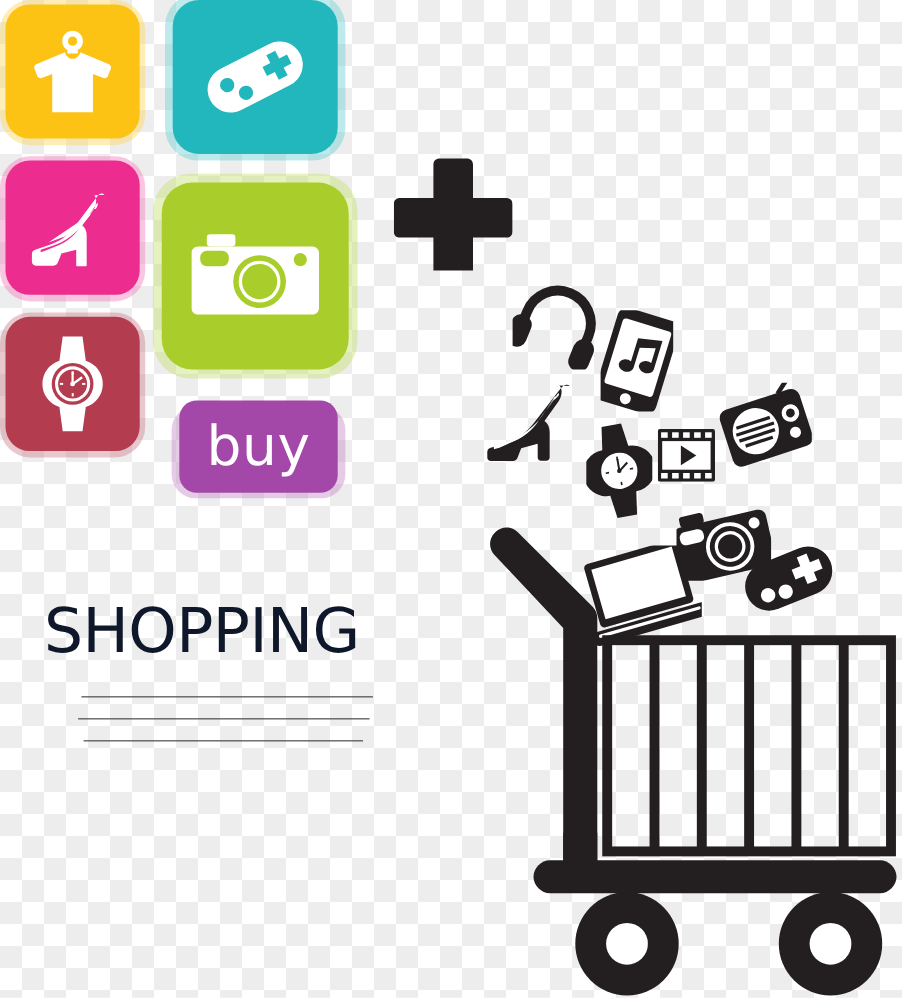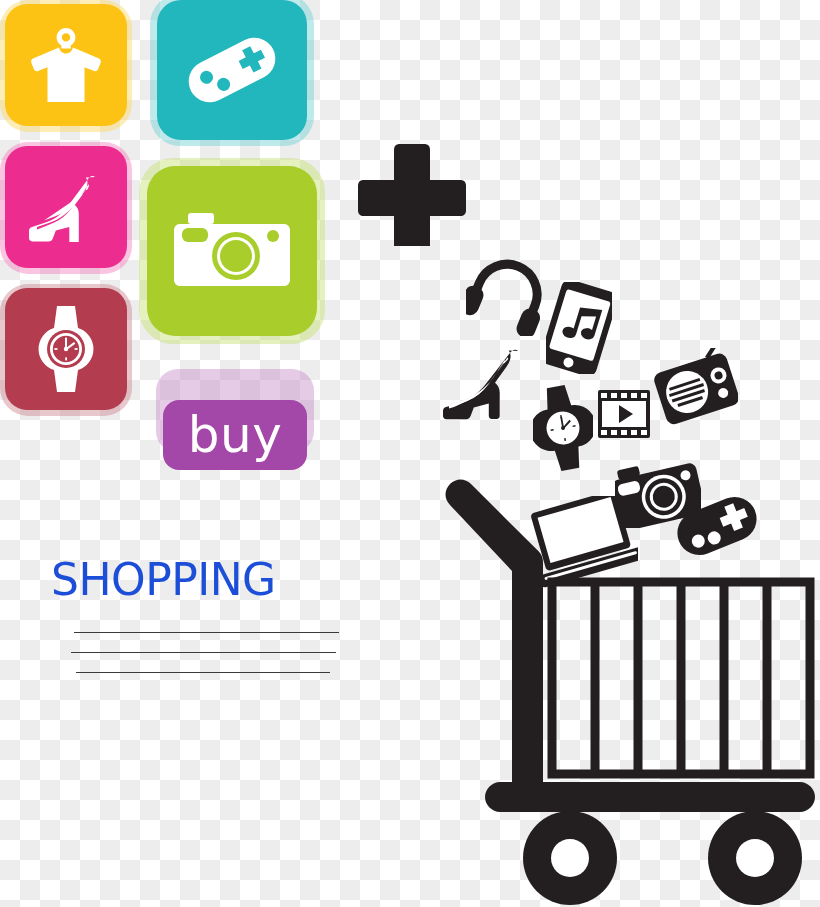--- a/index.html
+++ b/index.html
@@ -56,26 +56,26 @@
 
   
   #headline-block {
     position: absolute;
     left: 38px;
     top: 545px;
     width: 330px;
   }
   #page-title {
     font-family: "DejaVu Sans", sans-serif;
-    font-size: 44px;
+    font-size: 56px;
     font-weight: 400;
-    color: #1d4ed8;
+    color: #0f172a;
     letter-spacing: -0.5px;
     line-height: 1;
-    margin: 13px;
+    margin: 2px;
     white-space: nowrap;
   }
   #page-subtitle {
     font-family: "DejaVu Sans", sans-serif;
     font-size: 33px;
     font-weight: 400;
     color: #231f20;
     letter-spacing: -0.2px;
     line-height: 1;
     margin: 16px 0 0 42px;
@@ -178,21 +178,21 @@
         <rect x="30.2" y="53.4" width="1.8" height="3" fill="#ffffff"></rect>
         <rect x="19.4" y="44.1" width="3" height="1.8" fill="#ffffff"></rect>
         <rect x="39.6" y="44.1" width="3" height="1.8" fill="#ffffff"></rect>
         <circle cx="31" cy="45" r="2.2" fill="#ffffff"></circle>
       </svg>
     </span>
     <span class="tile-label"></span>
   </div>
 
   <div class="tile-glow" style="left:156px;top:369px;width:158px;height:84px;background:#c78bca;border-radius:22px;"></div>
-  <div class="tile" style="left:163px;top:400px;width:144px;height:70px;background:#a347a8;border-radius:16px;">
+  <div class="tile" style="left:163px;top:364px;width:144px;height:84px;background:#a347a8;border-radius:16px;">
     <span class="tile-label" style="font-size:50px;">buy</span>
   </div>
 
   <span id="plus-sign" style="left:358px;top:138px;">
     <svg width="108" height="108" viewBox="0 0 108 108">
       <path fill="#231f20" d="M42 6h24c4 0 6 2 6 6v30h30c4 0 6 2 6 6v24c0 4-2 6-6 6H72v30c0 4-2 6-6 6H42c-4 0-6-2-6-6V78H6c-4 0-6-2-6-6V48c0-4 2-6 6-6h30V12c0-4 2-6 6-6z"></path>
     </svg>
   </span>
 
   <div id="headline-block">

